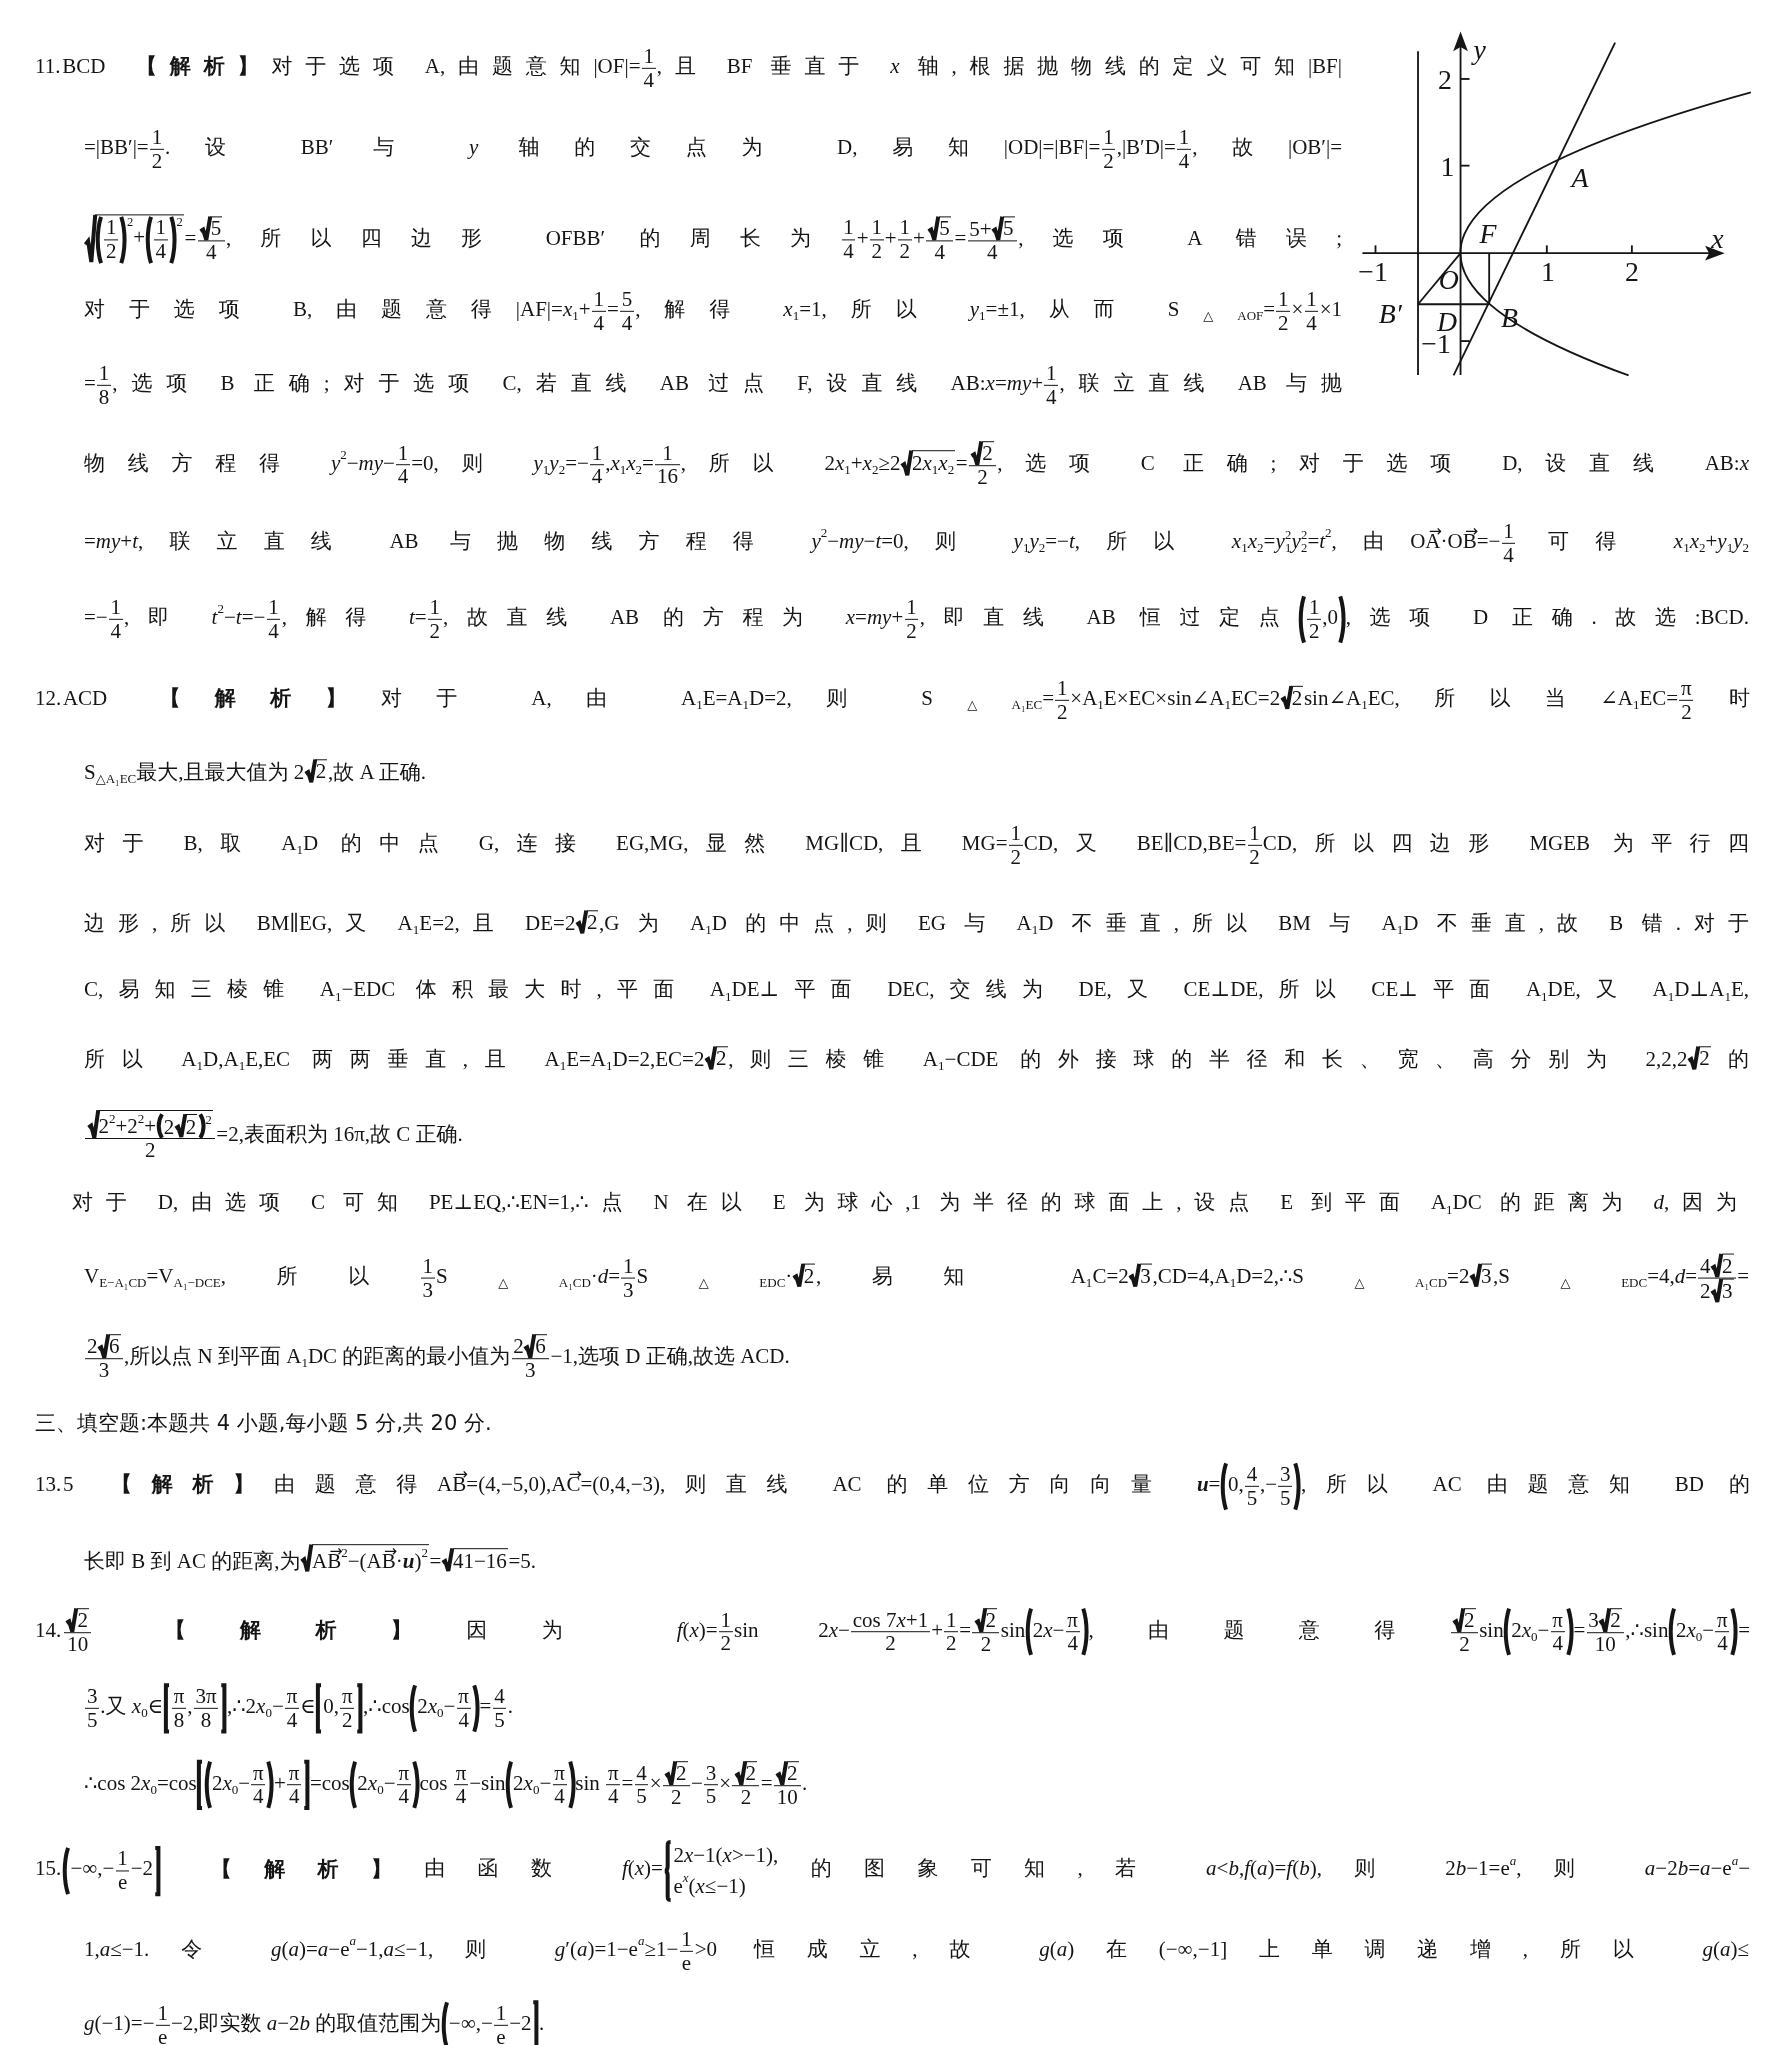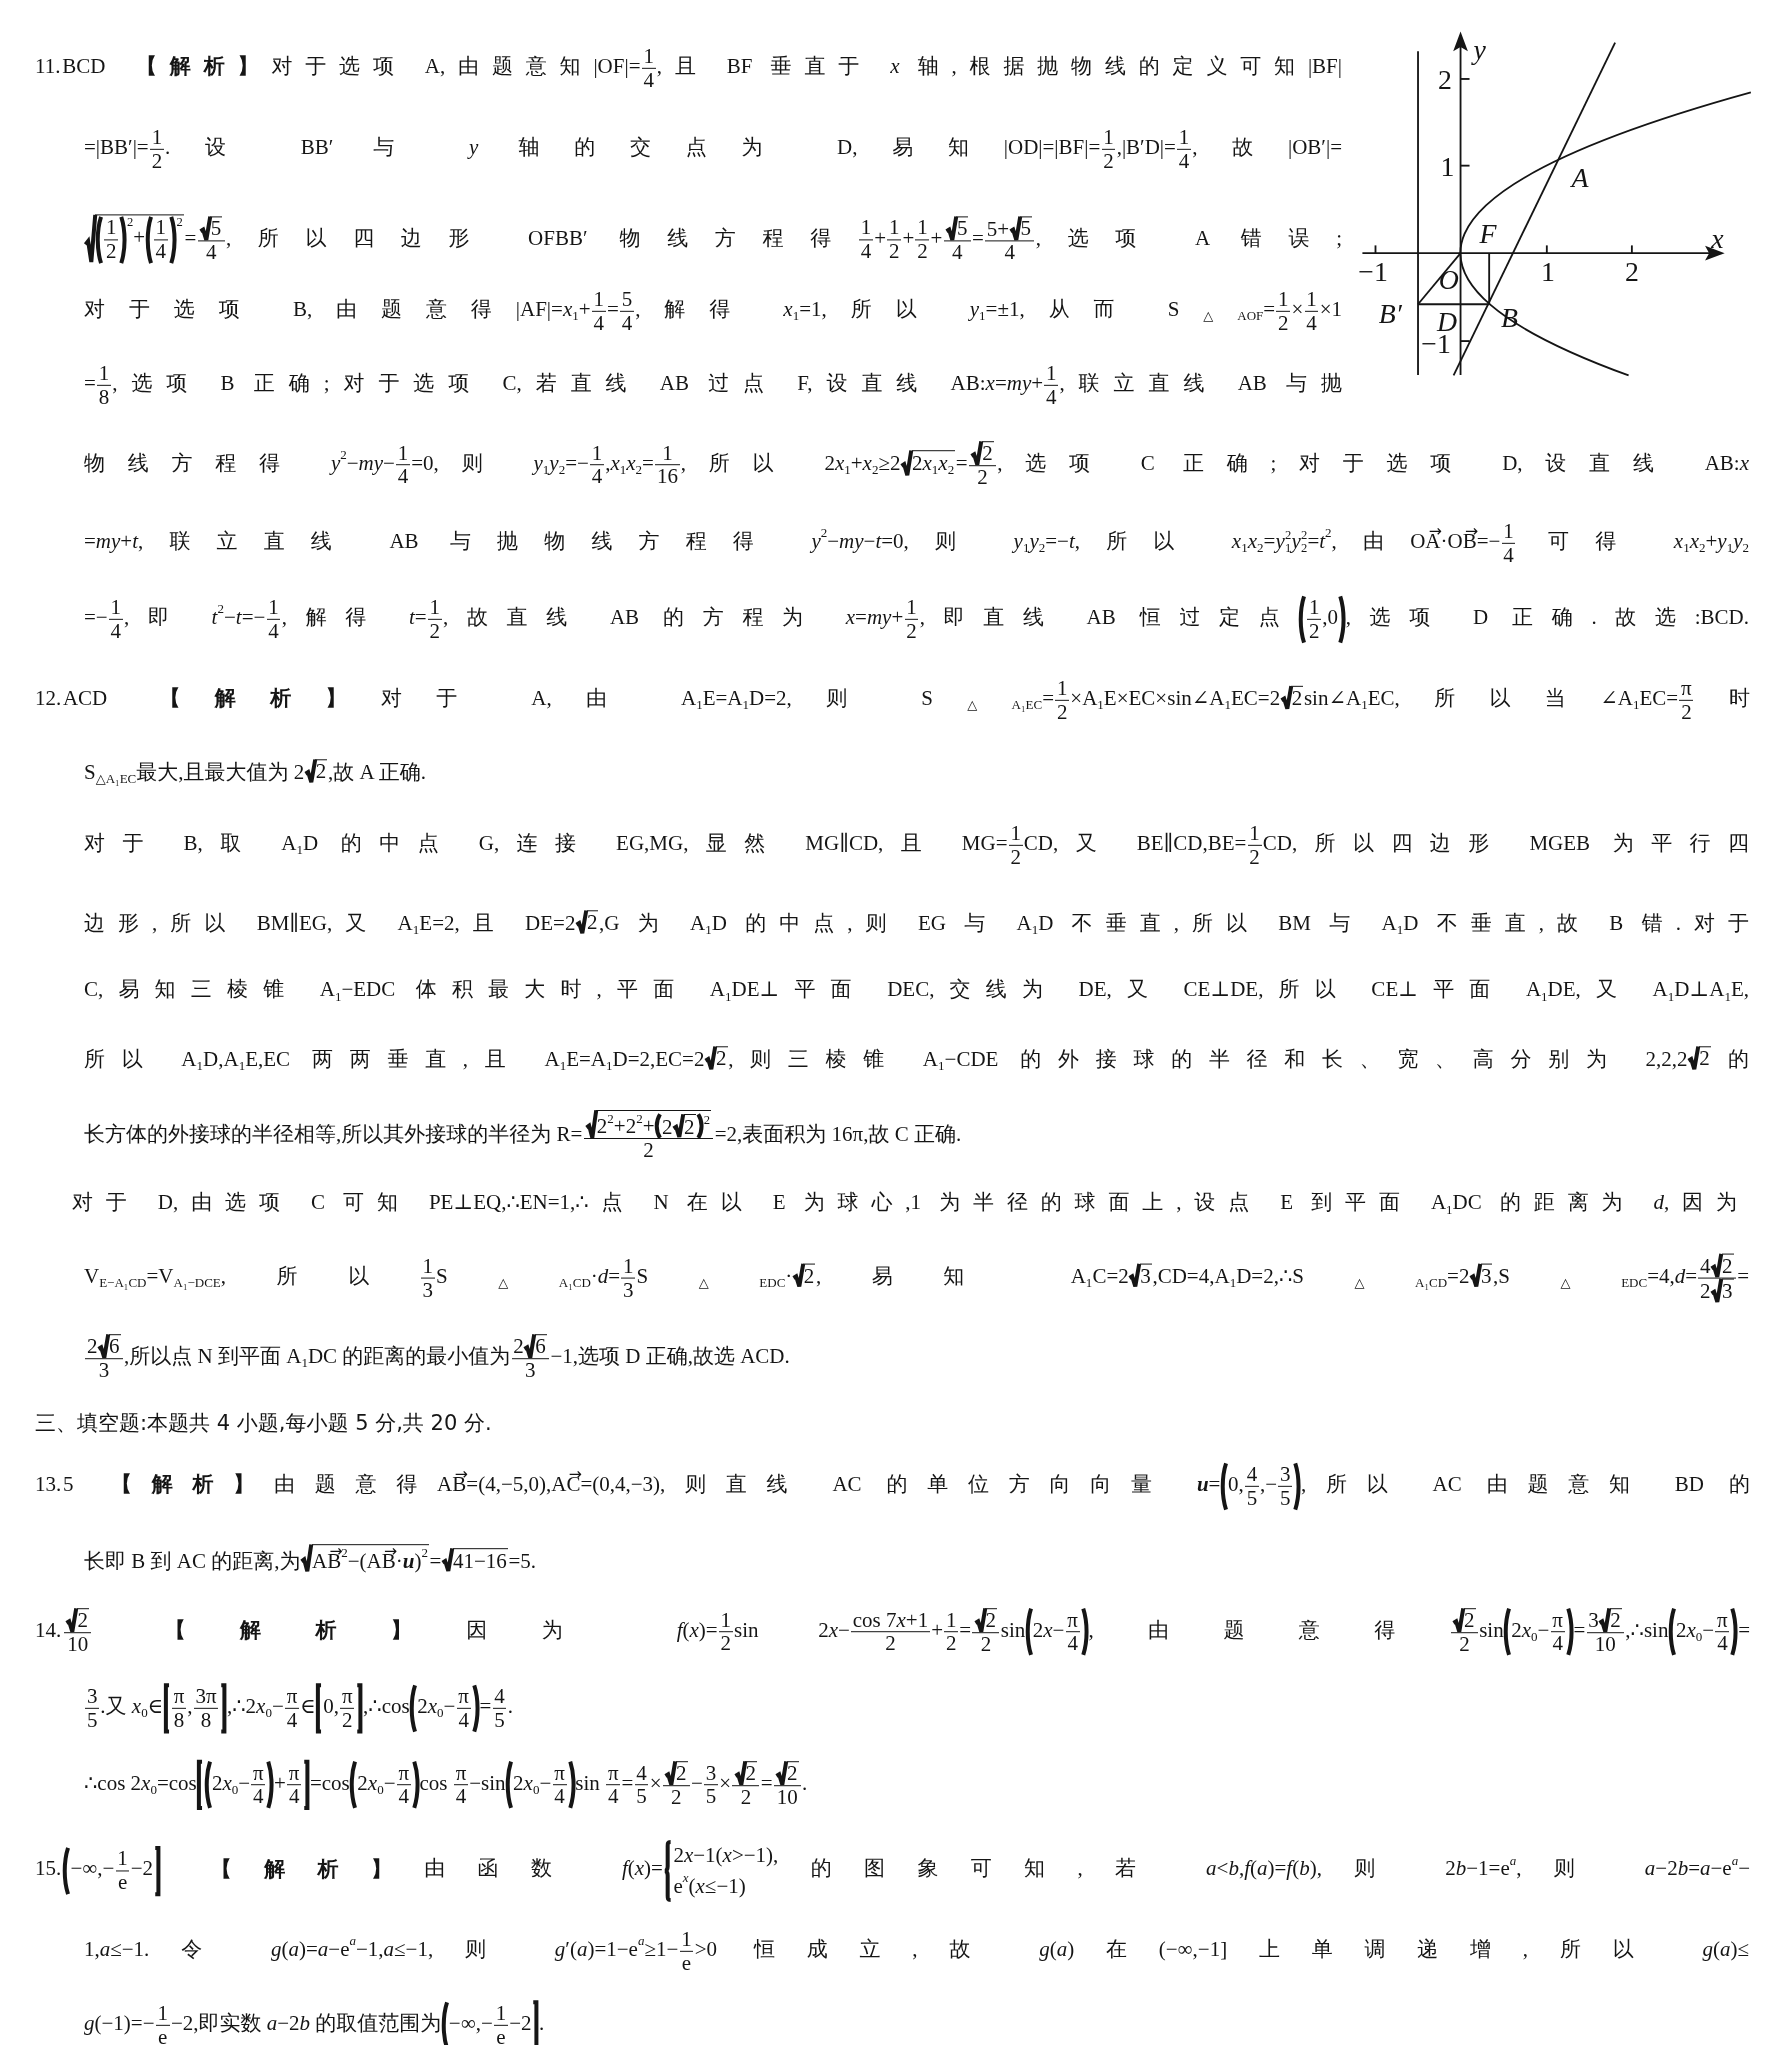--- a/index.html
+++ b/index.html
@@ -125,21 +125,21 @@
                 </svg>
               </span></span>
             <span class="psup"><span class="t">2</span></span>
           </span></span></span><span class="t">=</span><span class="fr">
         <span class="num"><span class="sq"><span class="dl rad">
               <svg viewBox="0 0 20 100" preserveAspectRatio="none">
                 <path d="M1,62 L6,55 L12,98 L19.5,1" vector-effect="non-scaling-stroke"></path>
               </svg>
             </span><span class="rc"><span class="t">5</span></span></span></span>
         <span class="den"><span class="t">4</span></span>
-      </span><span class="t">,所以四边形 OFBB′ 物线方程得</span><span class="fr">
+      </span><span class="t">,所以四边形 OFBB′ 的周长为</span><span class="fr">
         <span class="num"><span class="t">1</span></span>
         <span class="den"><span class="t">4</span></span>
       </span><span class="t">+</span><span class="fr">
         <span class="num"><span class="t">1</span></span>
         <span class="den"><span class="t">2</span></span>
       </span><span class="t">+</span><span class="fr">
         <span class="num"><span class="t">1</span></span>
         <span class="den"><span class="t">2</span></span>
       </span><span class="t">+</span><span class="fr">
         <span class="num"><span class="sq"><span class="dl rad">
@@ -263,21 +263,21 @@
   <div class="ln j" style="top:991px;left:84px;width:1665px"><span class="t">C,易知三棱锥 A</span><span class="sb"><span class="t">1</span></span><span class="t">−EDC 体积最大时,平面 A</span><span class="sb"><span class="t">1</span></span><span class="t">DE⊥平面 DEC,交线为 DE,又 CE⊥DE,所以 CE⊥平面 A</span><span class="sb"><span class="t">1</span></span><span class="t">DE,又 A</span><span class="sb"><span class="t">1</span></span><span class="t">D⊥A</span><span class="sb"><span class="t">1</span></span><span class="t">E,</span></div>
   <div class="ln j" style="top:1059px;left:84px;width:1665px"><span class="t">所以 A</span><span class="sb"><span class="t">1</span></span><span class="t">D,A</span><span class="sb"><span class="t">1</span></span><span class="t">E,EC 两两垂直,且 A</span><span class="sb"><span class="t">1</span></span><span class="t">E=A</span><span class="sb"><span class="t">1</span></span><span class="t">D=2,EC=2</span><span class="sq"><span class="dl rad">
           <svg viewBox="0 0 20 100" preserveAspectRatio="none">
             <path d="M1,62 L6,55 L12,98 L19.5,1" vector-effect="non-scaling-stroke"></path>
           </svg>
         </span><span class="rc"><span class="t">2</span></span></span><span class="t">,则三棱锥 A</span><span class="sb"><span class="t">1</span></span><span class="t">−CDE 的外接球的半径和长、宽、高分别为 2,2,2</span><span class="sq"><span class="dl rad">
           <svg viewBox="0 0 20 100" preserveAspectRatio="none">
             <path d="M1,62 L6,55 L12,98 L19.5,1" vector-effect="non-scaling-stroke"></path>
           </svg>
         </span><span class="rc"><span class="t">2</span></span></span><span class="t">的</span></div>
-  <div class="ln" style="top:1136px;left:84px"><span class="t">长方体的外接球的半径相等,所以其外接球的半径为 R=</span><span class="fr">
+  <div class="ln" style="top:1136px;left:84px"><span class="fr">
         <span class="num"><span class="sq"><span class="dl rad">
               <svg viewBox="0 0 20 100" preserveAspectRatio="none">
                 <path d="M1,62 L6,55 L12,98 L19.5,1" vector-effect="non-scaling-stroke"></path>
               </svg>
             </span><span class="rc"><span class="t">2</span><span class="sp"><span class="t">2</span></span><span class="t">+2</span><span class="sp"><span class="t">2</span></span><span class="t">+</span><span class="pw">
                 <span class="pg"><span class="dl l">
                     <svg viewBox="0 0 10 100" preserveAspectRatio="none">
                       <path d="M8,1 C1,30 1,70 8,99" vector-effect="non-scaling-stroke"></path>
                     </svg>
                   </span><span class="pc"><span class="t">2</span><span class="sq"><span class="dl rad">

